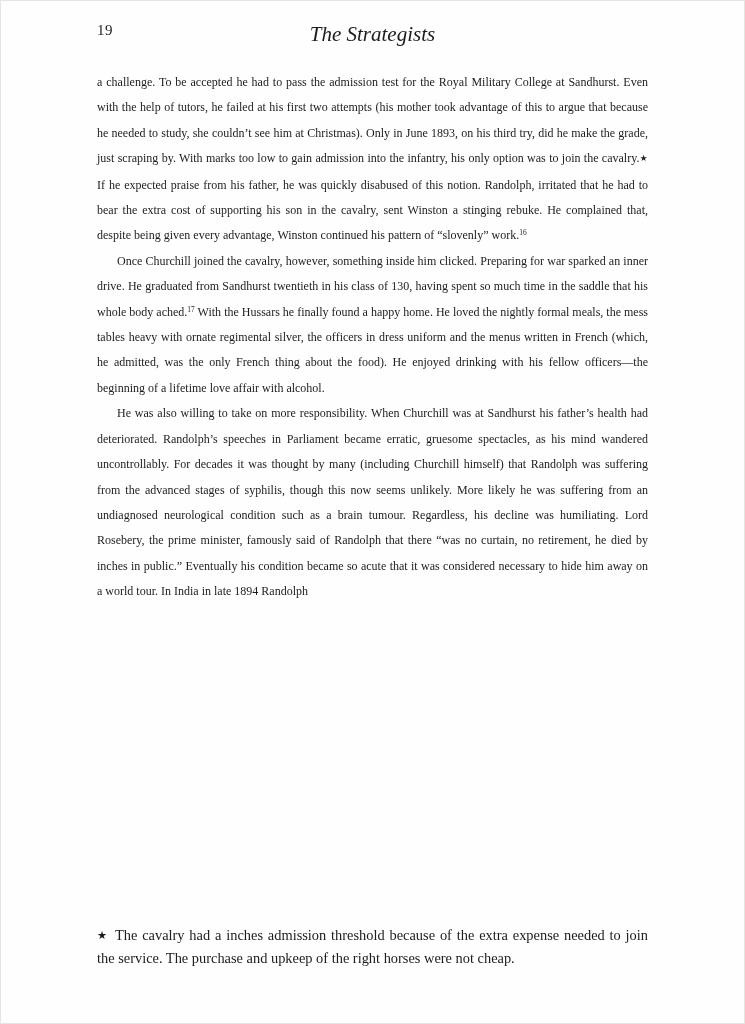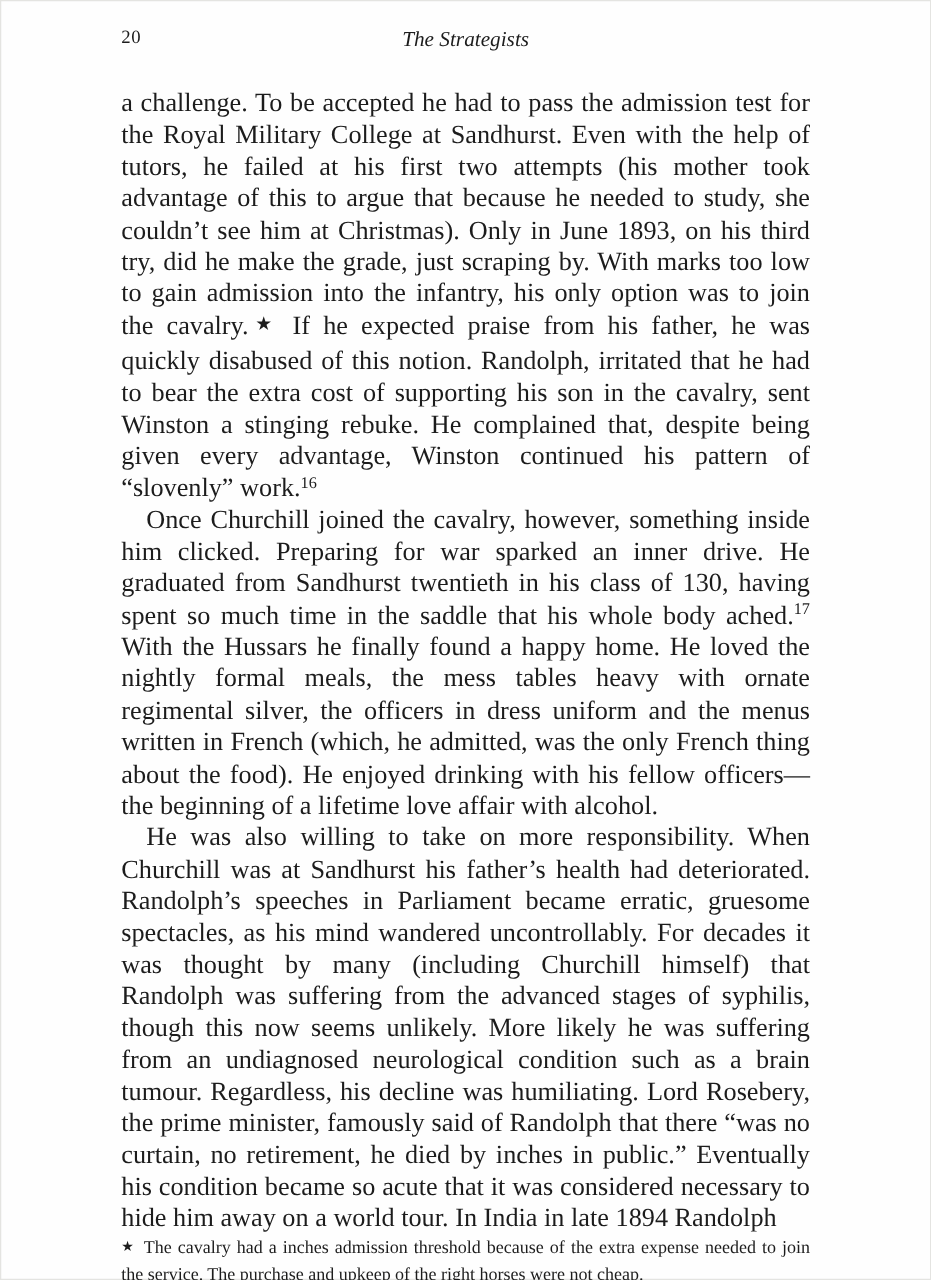--- a/index.html
+++ b/index.html
@@ -31,26 +31,26 @@
     position: absolute;
     left: 0;
     top: 0;
     font-size: 15px;
     letter-spacing: 0.5px;
   }
   .running-title {
     display: block;
     text-align: center;
     font-style: italic;
-    font-size: 17px;
+    font-size: 21px;
   }
   .body-text {
     margin-top: 26px;
     flex: 0 1 auto;
-    font-size: 21px;
+    font-size: 12px;
     line-height: 25.4px;
     text-align: justify;
   }
   .body-text p {
     margin: 0;
   }
   .body-text p.indent {
     text-indent: 20px;
     font-family: Liberation Serif, serif;
   }
@@ -80,21 +80,21 @@
     top: -0.1em;
     padding-right: 2px;
   }
 </style>
 </head>
 <body>
 
 <div class="book-page">
 
   <div class="running-header">
-    <span class="page-number">20</span>
+    <span class="page-number">19</span>
     <span class="running-title">The Strategists</span>
   </div>
 
   <div class="body-text">
     <p>a challenge. To be accepted he had to pass the admission test for the Royal Military College at Sandhurst. Even with the help of tutors, he failed at his first two attempts (his mother took advantage of this to argue that because he needed to study, she couldn’t see him at Christmas). Only in June 1893, on his third try, did he make the grade, just scraping by. With marks too low to gain admission into the infantry, his only option was to join the cavalry.<span class="fn-star">★</span> If he expected praise from his father, he was quickly disabused of this notion. Randolph, irritated that he had to bear the extra cost of supporting his son in the cavalry, sent Winston a stinging rebuke. He complained that, despite being given every advantage, Winston continued his pattern of “slovenly” work.<sup>16</sup></p>
     <p class="indent">Once Churchill joined the cavalry, however, something inside him clicked. Preparing for war sparked an inner drive. He graduated from Sandhurst twentieth in his class of 130, having spent so much time in the saddle that his whole body ached.<sup>17</sup> With the Hussars he finally found a happy home. He loved the nightly formal meals, the mess tables heavy with ornate regimental silver, the officers in dress uniform and the menus written in French (which, he admitted, was the only French thing about the food). He enjoyed drinking with his fellow officers—the beginning of a lifetime love affair with alcohol.</p>
     <p class="indent">He was also willing to take on more responsibility. When Churchill was at Sandhurst his father’s health had deteriorated. Randolph’s speeches in Parliament became erratic, gruesome spectacles, as his mind wandered uncontrollably. For decades it was thought by many (including Churchill himself) that Randolph was suffering from the advanced stages of syphilis, though this now seems unlikely. More likely he was suffering from an undiagnosed neurological condition such as a brain tumour. Regardless, his decline was humiliating. Lord Rosebery, the prime minister, famously said of Randolph that there “was no curtain, no retirement, he died by inches in public.” Eventually his condition became so acute that it was considered necessary to hide him away on a world tour. In India in late 1894 Randolph</p>
   </div>
 
   <p class="footnote"><span class="fn-marker">★</span> <span>The cavalry had a inches admission threshold because of the extra expense needed to join the service. The purchase and upkeep of the right horses were not cheap.</span></p>

